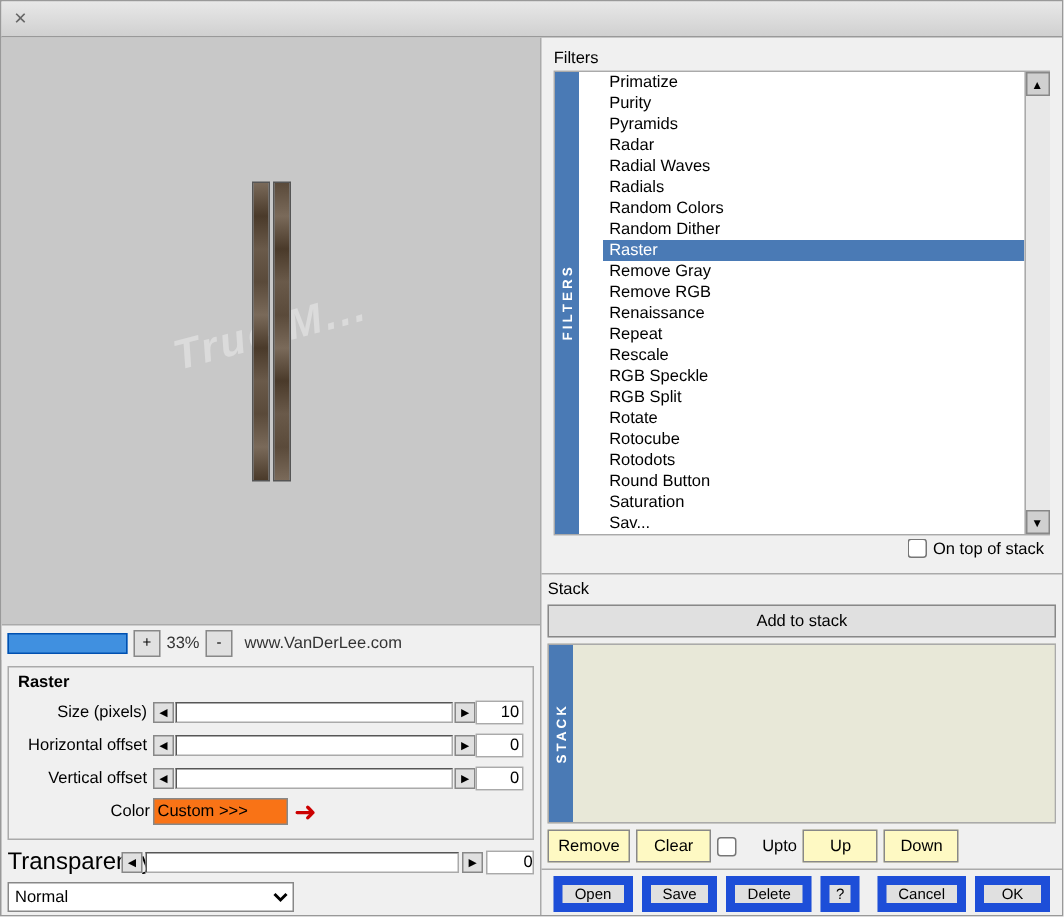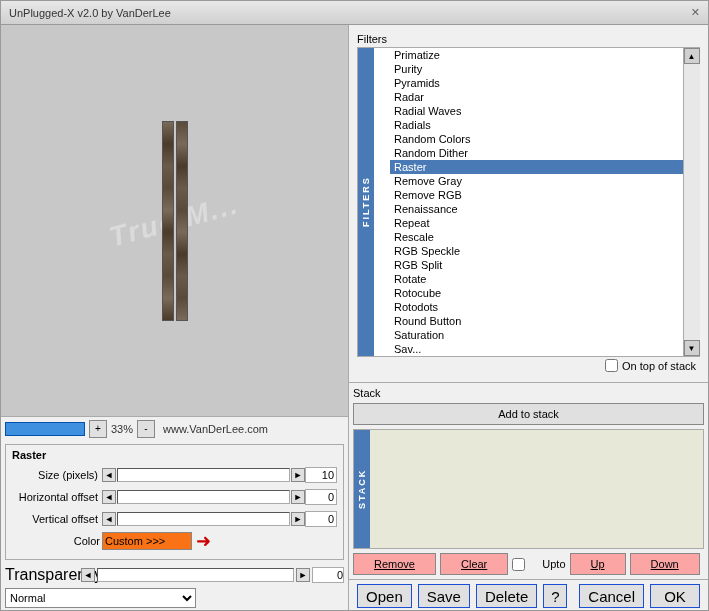--- a/index.html
+++ b/index.html
@@ -381,26 +381,25 @@
     
     .stack-buttons {
       display: flex;
       gap: 4px;
       margin-top: 4px;
       align-items: center;
     }
     .stack-btn {
       height: 22px;
       min-width: 50px;
-      background: #fca5a5;
-      border: 1px solid #888;
-      cursor: pointer;
-      font-size: 11px;
-      padding: 0 20px;
-      text-decoration: underline;
+      background: #fef9c3;
+      border: 1px solid #888;
+      cursor: pointer;
+      font-size: 11px;
+      padding: 0 6px;
     }
     .stack-btn:disabled {
       color: #aaa;
       cursor: default;
     }
     .upto-label {
       display: flex;
       align-items: center;
       gap: 17px;
       font-size: 11px;
@@ -410,38 +409,37 @@
       border-top: 1px solid #aaa;
       padding: 4px 8px;
       display: flex;
       gap: 6px;
       align-items: center;
     }
     .action-btn {
       height: 24px;
       min-width: 50px;
       background: #e0e0e0;
-      border: 1px solid #1d4ed8;
-      cursor: pointer;
-      font-size: 15px;
+      border: 6px solid #1d4ed8;
+      cursor: pointer;
+      font-size: 10px;
       padding: 0 8px;
     }
     .action-btn.help {
       min-width: 24px;
       padding: 0 4px;
     }
     .spacer { flex: 1; }
   </style>
 </head>
 <body>
 
 <div class="window">
 
   <div class="title-bar">
-    <span class="title-bar-text">UnPlugged-X v2.0 by VanDerLee</span>
     <button class="title-bar-close">✕</button>
   </div>
 
   <div class="main-content">
 
     <div class="left-panel">
 
       <div class="canvas-area">
         <span class="watermark">True M...</span>
 

